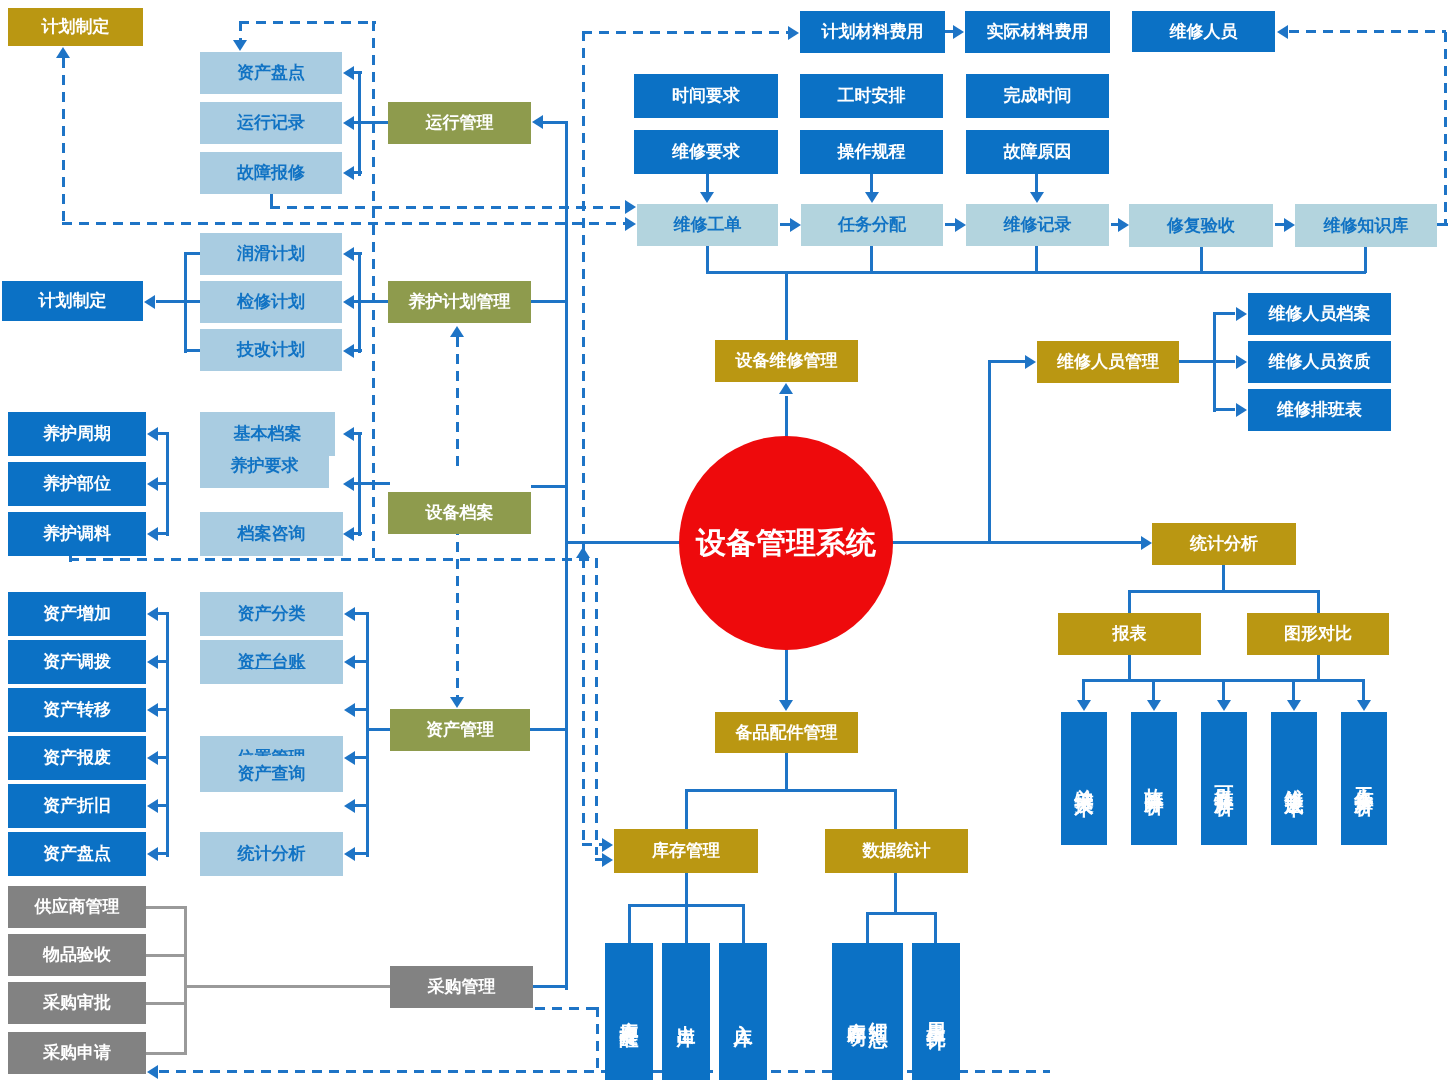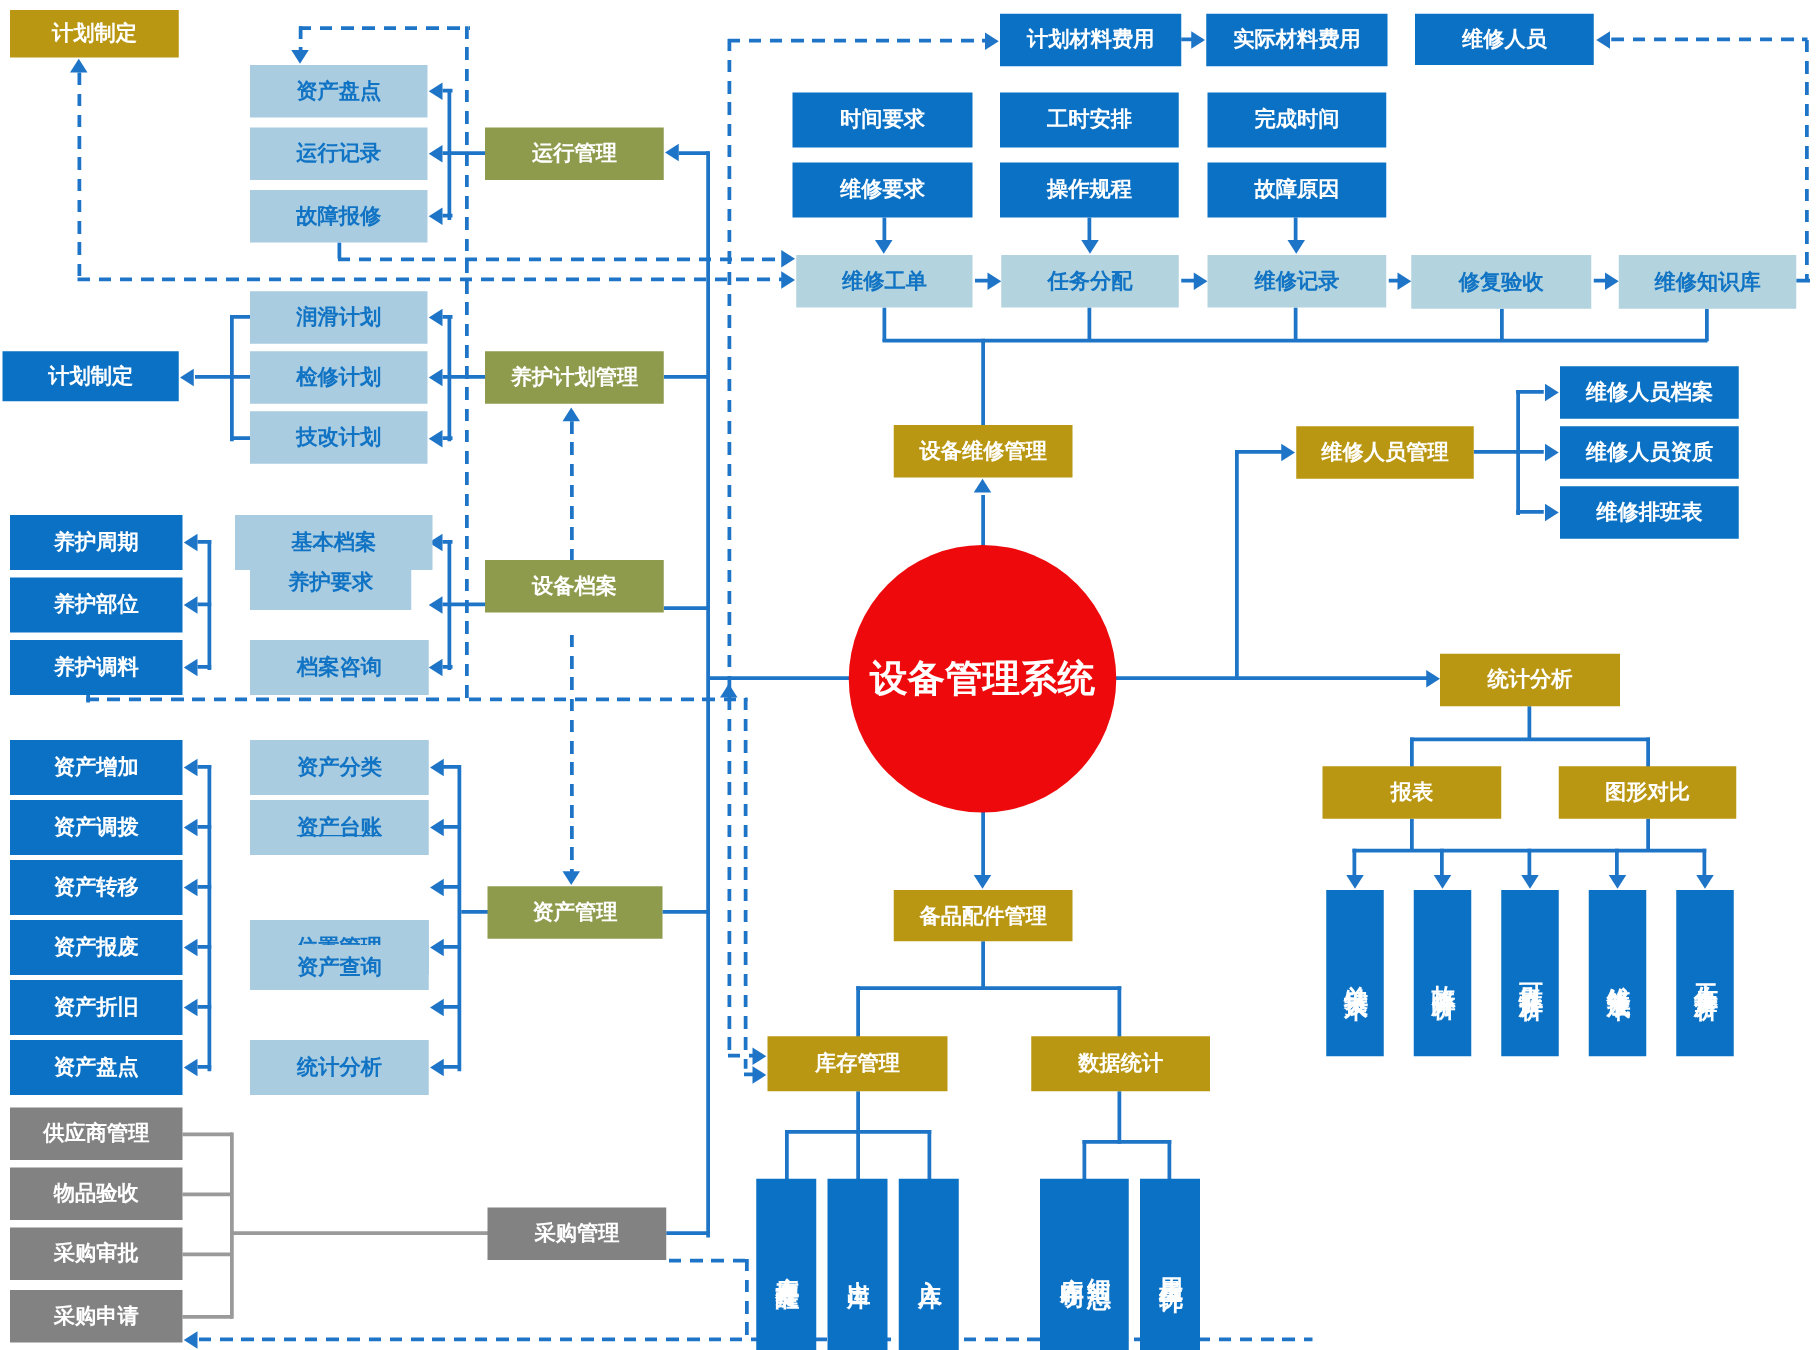--- a/index.html
+++ b/index.html
@@ -231,24 +231,24 @@
       <div class="node light" style="left: 200px; top: 152px; width: 142px; height: 42px;">故障报修</div>
       <div class="node green" style="left: 388px; top: 102px; width: 143px; height: 42px;">运行管理</div>
       <div class="node light" style="left: 200px; top: 233px; width: 142px; height: 42px;">润滑计划</div>
       <div class="node light" style="left: 200px; top: 281px; width: 142px; height: 42px;">检修计划</div>
       <div class="node light" style="left: 200px; top: 329px; width: 142px; height: 42px;">技改计划</div>
       <div class="node blue" style="left: 2px; top: 281px; width: 141px; height: 40px;">计划制定</div>
       <div class="node green" style="left: 388px; top: 281px; width: 143px; height: 42px;">养护计划管理</div>
       <div class="node blue" style="left: 8px; top: 412px; width: 138px; height: 44px;">养护周期</div>
       <div class="node blue" style="left: 8px; top: 462px; width: 138px; height: 44px;">养护部位</div>
       <div class="node blue" style="left: 8px; top: 512px; width: 138px; height: 44px;">养护调料</div>
-      <div class="node light" style="left: 188px; top: 412px; width: 158px; height: 44px;">基本档案</div>
+      <div class="node light" style="left: 200px; top: 412px; width: 135px; height: 44px;">基本档案</div>
       <div class="node light" style="left: 200px; top: 444px; width: 129px; height: 44px;">养护要求</div>
       <div class="node light" style="left: 200px; top: 512px; width: 143px; height: 44px;">档案咨询</div>
-      <div class="node green" style="left: 388px; top: 448px; width: 143px; height: 42px;">设备档案</div>
+      <div class="node green" style="left: 388px; top: 492px; width: 143px; height: 42px;">设备档案</div>
       <div class="node blue" style="left: 8px; top: 592px; width: 138px; height: 44px;">资产增加</div>
       <div class="node blue" style="left: 8px; top: 640px; width: 138px; height: 44px;">资产调拨</div>
       <div class="node blue" style="left: 8px; top: 688px; width: 138px; height: 44px;">资产转移</div>
       <div class="node blue" style="left: 8px; top: 736px; width: 138px; height: 44px;">资产报废</div>
       <div class="node blue" style="left: 8px; top: 784px; width: 138px; height: 44px;">资产折旧</div>
       <div class="node blue" style="left: 8px; top: 832px; width: 138px; height: 44px; text-align: center;">资产盘点</div>
       <div class="node light" style="left: 200px; top: 592px; width: 143px; height: 44px;">资产分类</div>
       <div class="node light" style="left: 200px; top: 640px; width: 143px; height: 44px; text-decoration: underline;">资产台账</div>
       <div class="node light" style="left: 200px; top: 688px; width: 143px; height: 44px; margin-top: 48px;">资产日常</div>
       <div class="node light" style="left: 200px; top: 736px; width: 143px; height: 44px;">位置管理</div>

